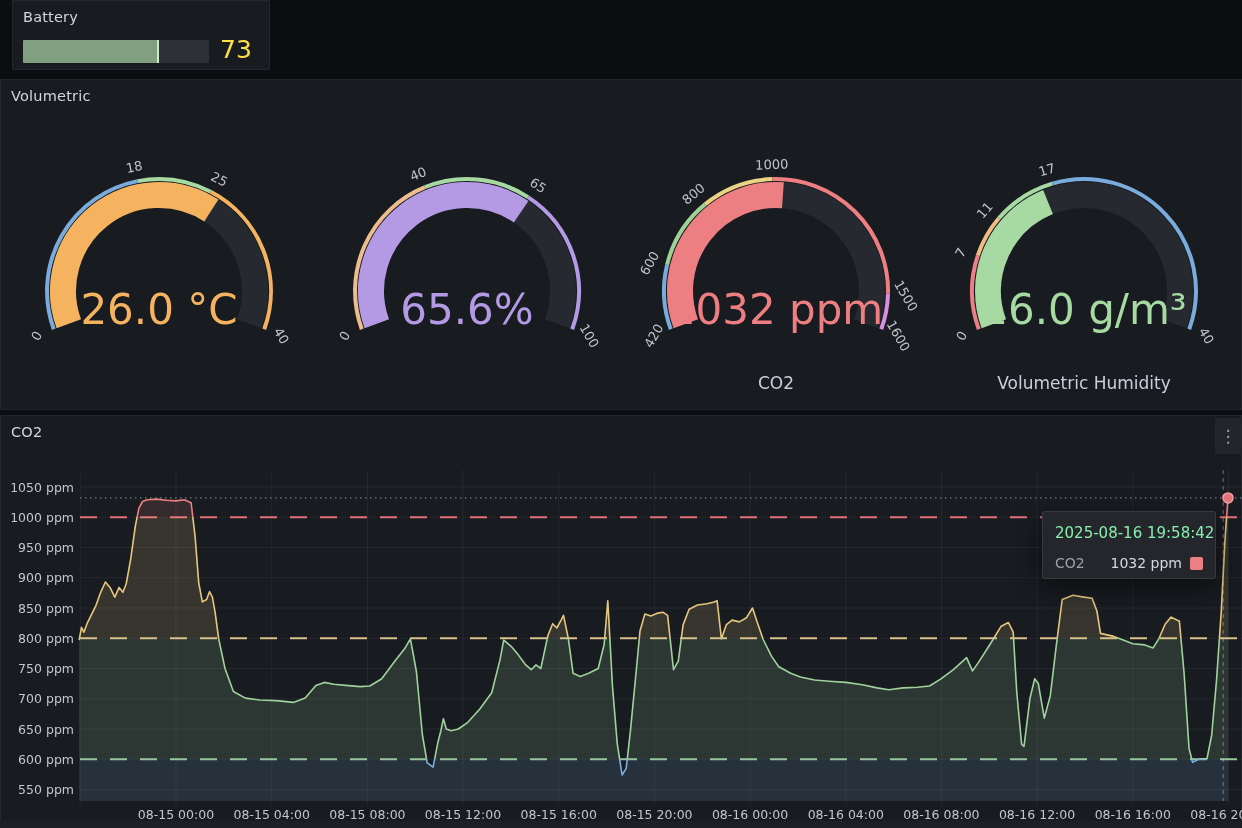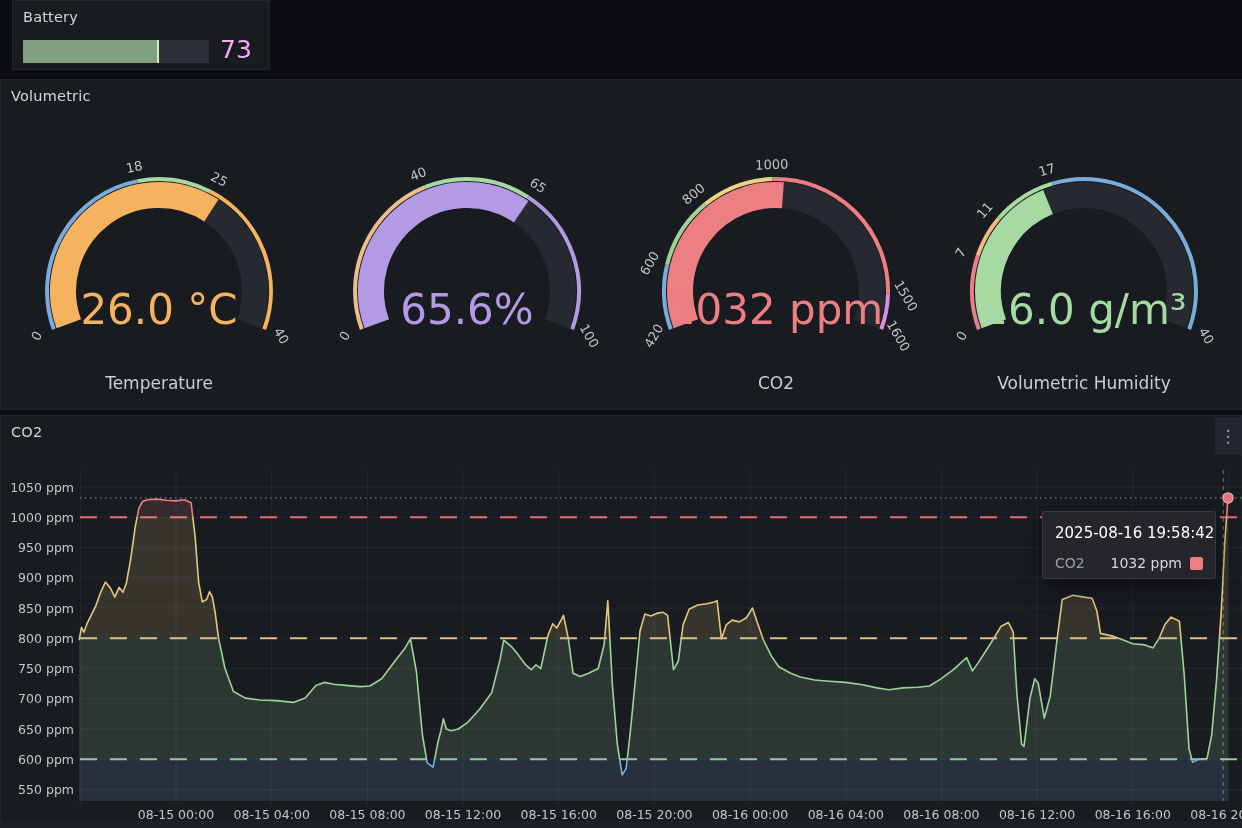--- a/index.html
+++ b/index.html
@@ -23,59 +23,58 @@
   
   #co2-panel{left:0;top:415px;width:1242px;height:413px;}
   .kebab{position:absolute;right:0;top:2px;width:26px;height:36px;background:#22252c;
     color:#9fa2a9;font-size:17px;line-height:36px;text-align:center;cursor:pointer;}
   #chart{position:absolute;left:0;top:0;}
   .ylab{font-size:12.5px;fill:#c4c5cf;}
   .xlab{font-size:12.5px;fill:#c4c5cf;}
   .tooltip{position:absolute;left:1041px;top:95px;width:174px;height:68px;box-sizing:border-box;
     background:#24262c;border:1px solid rgba(204,204,220,.12);border-radius:3px;
     box-shadow:0 8px 24px rgba(0,0,0,.55);padding:12px 12px 10px 12px;z-index:5;}
-  .tt-time{font-size:15px;color:#ffffff;white-space:nowrap;}
+  .tt-time{font-size:15px;color:#86efac;white-space:nowrap;}
   .tt-row{display:flex;align-items:center;margin-top:13px;}
   .tt-name{font-size:14px;color:#9da0a8;}
   .tt-val{font-size:14px;color:#d8d9df;margin-left:auto;}
   .tt-swatch{width:13px;height:13px;border-radius:2px;margin-left:8px;}
   .bottom-strip{position:absolute;left:0;top:821px;width:1242px;height:7px;background:#1c1f25;}
 </style>
 </head>
 <body>
 
 <div class="page">
 
   <section class="panel" id="battery-panel">
     <div class="panel-title">Battery</div>
     <div class="bar-track">
       <div class="bar-fill" id="battery-fill" style="width: 73%; background: rgb(129, 160, 127);">
         <div class="bar-peak" style="background: rgb(207, 234, 194);"></div>
       </div>
     </div>
-    <div class="bar-value" style="color: #f0abfc;">73</div>
+    <div class="bar-value" style="color: #fde047;">73</div>
   </section>
 
   <section class="panel" id="thermo-panel">
     <div class="panel-title">Volumetric</div>
     <div id="gauges">
         <div class="gauge" style="left:3px">
           <svg width="310" height="245" viewBox="0 0 310 245">
             <path d="M 64.8 203.8 A 96 96 0 1 1 245.2 203.8" fill="none" stroke="#262a30" stroke-width="26"></path>
             <path d="M 64.8 203.8 A 96 96 0 0 1 207.3 90.5" fill="none" stroke="#f6b35f" stroke-width="26"></path>
             <path d="M 49.8 209.3 A 112 112 0 0 1 133.6 61.1" fill="none" stroke="#79abdc" stroke-width="4"></path>
             <path d="M 133.6 61.1 A 112 112 0 0 1 206.7 71.7" fill="none" stroke="#a7d9a2" stroke-width="4"></path>
             <path d="M 206.7 71.7 A 112 112 0 0 1 260.2 209.3" fill="none" stroke="#f6b35f" stroke-width="4"></path>
             <text class="gtick" text-anchor="middle" transform="translate(36.6,218.1) rotate(-60.0)">0</text>
             <text class="gtick" text-anchor="middle" transform="translate(131.0,51.3) rotate(-11.0)">18</text>
             <text class="gtick" text-anchor="middle" transform="translate(213.2,63.2) rotate(27.5)">25</text>
             <text class="gtick" text-anchor="middle" transform="translate(273.4,218.1) rotate(60.0)">40</text>
             <text class="gval" x="155" y="204" text-anchor="middle" fill="#f6b35f">26.0 °C</text>
           </svg>
-    <div class="gtitle">Temperature</div>
         </div>
         <div class="gauge" style="left:311px">
           <svg width="310" height="245" viewBox="0 0 310 245">
             <path d="M 64.8 203.8 A 96 96 0 1 1 245.2 203.8" fill="none" stroke="#262a30" stroke-width="26"></path>
             <path d="M 64.8 203.8 A 96 96 0 0 1 209.1 91.7" fill="none" stroke="#b49ae4" stroke-width="26"></path>
             <path d="M 49.8 209.3 A 112 112 0 0 1 113.0 67.2" fill="none" stroke="#eebd8c" stroke-width="4"></path>
             <path d="M 113.0 67.2 A 112 112 0 0 1 216.0 77.1" fill="none" stroke="#a7d9a2" stroke-width="4"></path>
             <path d="M 216.0 77.1 A 112 112 0 0 1 260.2 209.3" fill="none" stroke="#b49ae4" stroke-width="4"></path>
             <text class="gtick" text-anchor="middle" transform="translate(36.6,218.1) rotate(-60.0)">0</text>
             <text class="gtick" text-anchor="middle" transform="translate(107.8,58.2) rotate(-22.0)">40</text>

